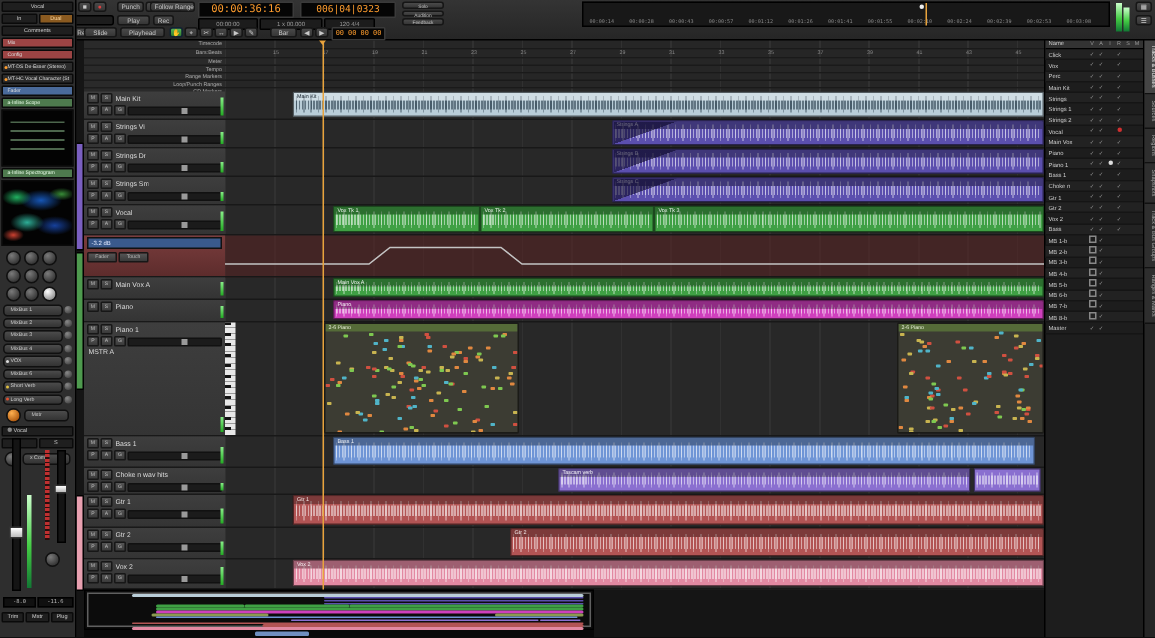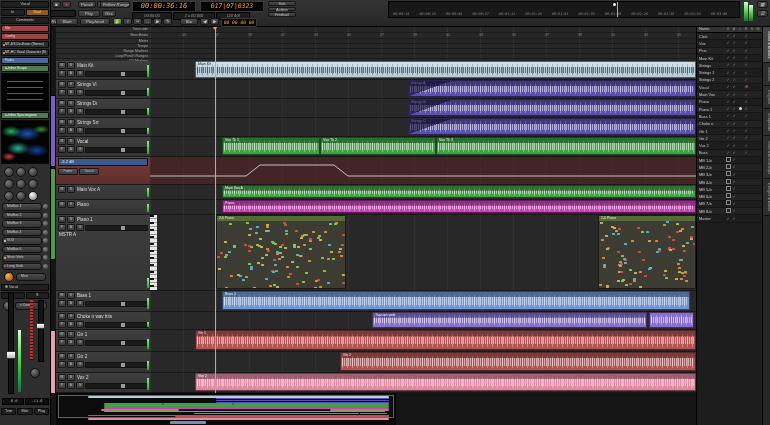--- a/index.html
+++ b/index.html
@@ -1,20 +1,20 @@
 <!DOCTYPE html>
 <html><head>
 <meta charset="utf-8">
 <style>
   html,body{margin:0;padding:0;background:#000;}
   .app{position:relative;width:770px;height:425px;background:#151515;overflow:hidden;
        font-family:"Liberation Sans",sans-serif;color:#ccc;font-size:5px;}
   
   .toolbar{position:absolute;left:0;top:0;width:770px;height:26px;
-           background:linear-gradient(#343434,#262626);border-bottom:1px solid #000;z-index:30;font-style:italic;}
+           background:linear-gradient(#343434,#262626);border-bottom:1px solid #000;z-index:30;}
   .tbtn{height:7px;background:linear-gradient(#4a4a4a,#363636);border:1px solid #161616;
         border-radius:2px;font-size:4.3px;line-height:6px;padding:0 2px;color:#c8c8c8;
         text-align:center;white-space:nowrap;box-sizing:border-box;}
   .tbtn.icon{width:9px;padding:0;font-size:4.5px;}
   .tbtn.rec{color:#e04040;}
   .tbtn.green{background:linear-gradient(#58b558,#2f7d2f);color:#0c210c;border-color:#123;}
   .tgroup{position:absolute;display:flex;gap:1px;}
   .clock{position:absolute;background:#050505;border:1px solid #3a3a3a;color:#ff9d2e;
          font-family:"DejaVu Sans Mono",monospace;text-align:center;border-radius:1px;}
   .subcell{position:absolute;background:#1c1c1c;border:1px solid #000;color:#999;
@@ -265,21 +265,21 @@
     <div class="tbtn" style="position:absolute;left:78px;top:9.5px;width:22px;">Play</div>
     <div class="tbtn" style="position:absolute;left:102px;top:9.5px;width:14px;">Rec</div>
     <div class="shuttle" style="left:2px;top:10px;width:72px;">
         <div class="hnd" style="left:32px;"></div>
       </div>
     <div class="tbtn" style="position:absolute;left:2px;top:18px;width:34px;">Non-Layered</div>
     <div class="tbtn" style="position:absolute;left:38px;top:18px;width:30px;">Auto Return</div>
     <div class="tbtn" style="position:absolute;left:100px;top:1px;width:30px;">Follow Range</div>
 
     <div class="clock" style="left:132px;top:1px;width:62px;height:9px;font-size:7px;line-height:9px;">00:00:36:16</div>
-    <div class="clock" style="left:200px;top:1px;width:62px;height:9px;font-size:6.4px;line-height:9px;">017|07|0323</div>
+    <div class="clock" style="left:200px;top:1px;width:62px;height:9px;font-size:6.4px;line-height:9px;">006|04|0323</div>
     <div class="subcell" style="left:132px;top:12px;width:38px;">00:00:00</div>
     <div class="subcell" style="left:173px;top:12px;width:40px;">1 x 00.000</div>
     <div class="subcell" style="left:216px;top:12px;width:32px;">120 4/4</div>
     <div id="indicators" style="position:absolute;left:268px;top:1px;width:28px;">
         <div class="tbtn" style="height: 4.6px; line-height: 4.4px; font-size: 3.2px; margin-bottom: 1px;">Solo</div>
         <div class="tbtn" style="height: 4.6px; line-height: 4.4px; font-size: 3.2px; margin-bottom: 1px;">Audition</div>
         <div class="tbtn" style="height: 4.6px; line-height: 4.4px; font-size: 3.2px; margin-bottom: 1px;">Feedback</div>
       </div>
 
     <div class="tbtn" style="position:absolute;left:56px;top:18px;width:22px;">Slide</div>

